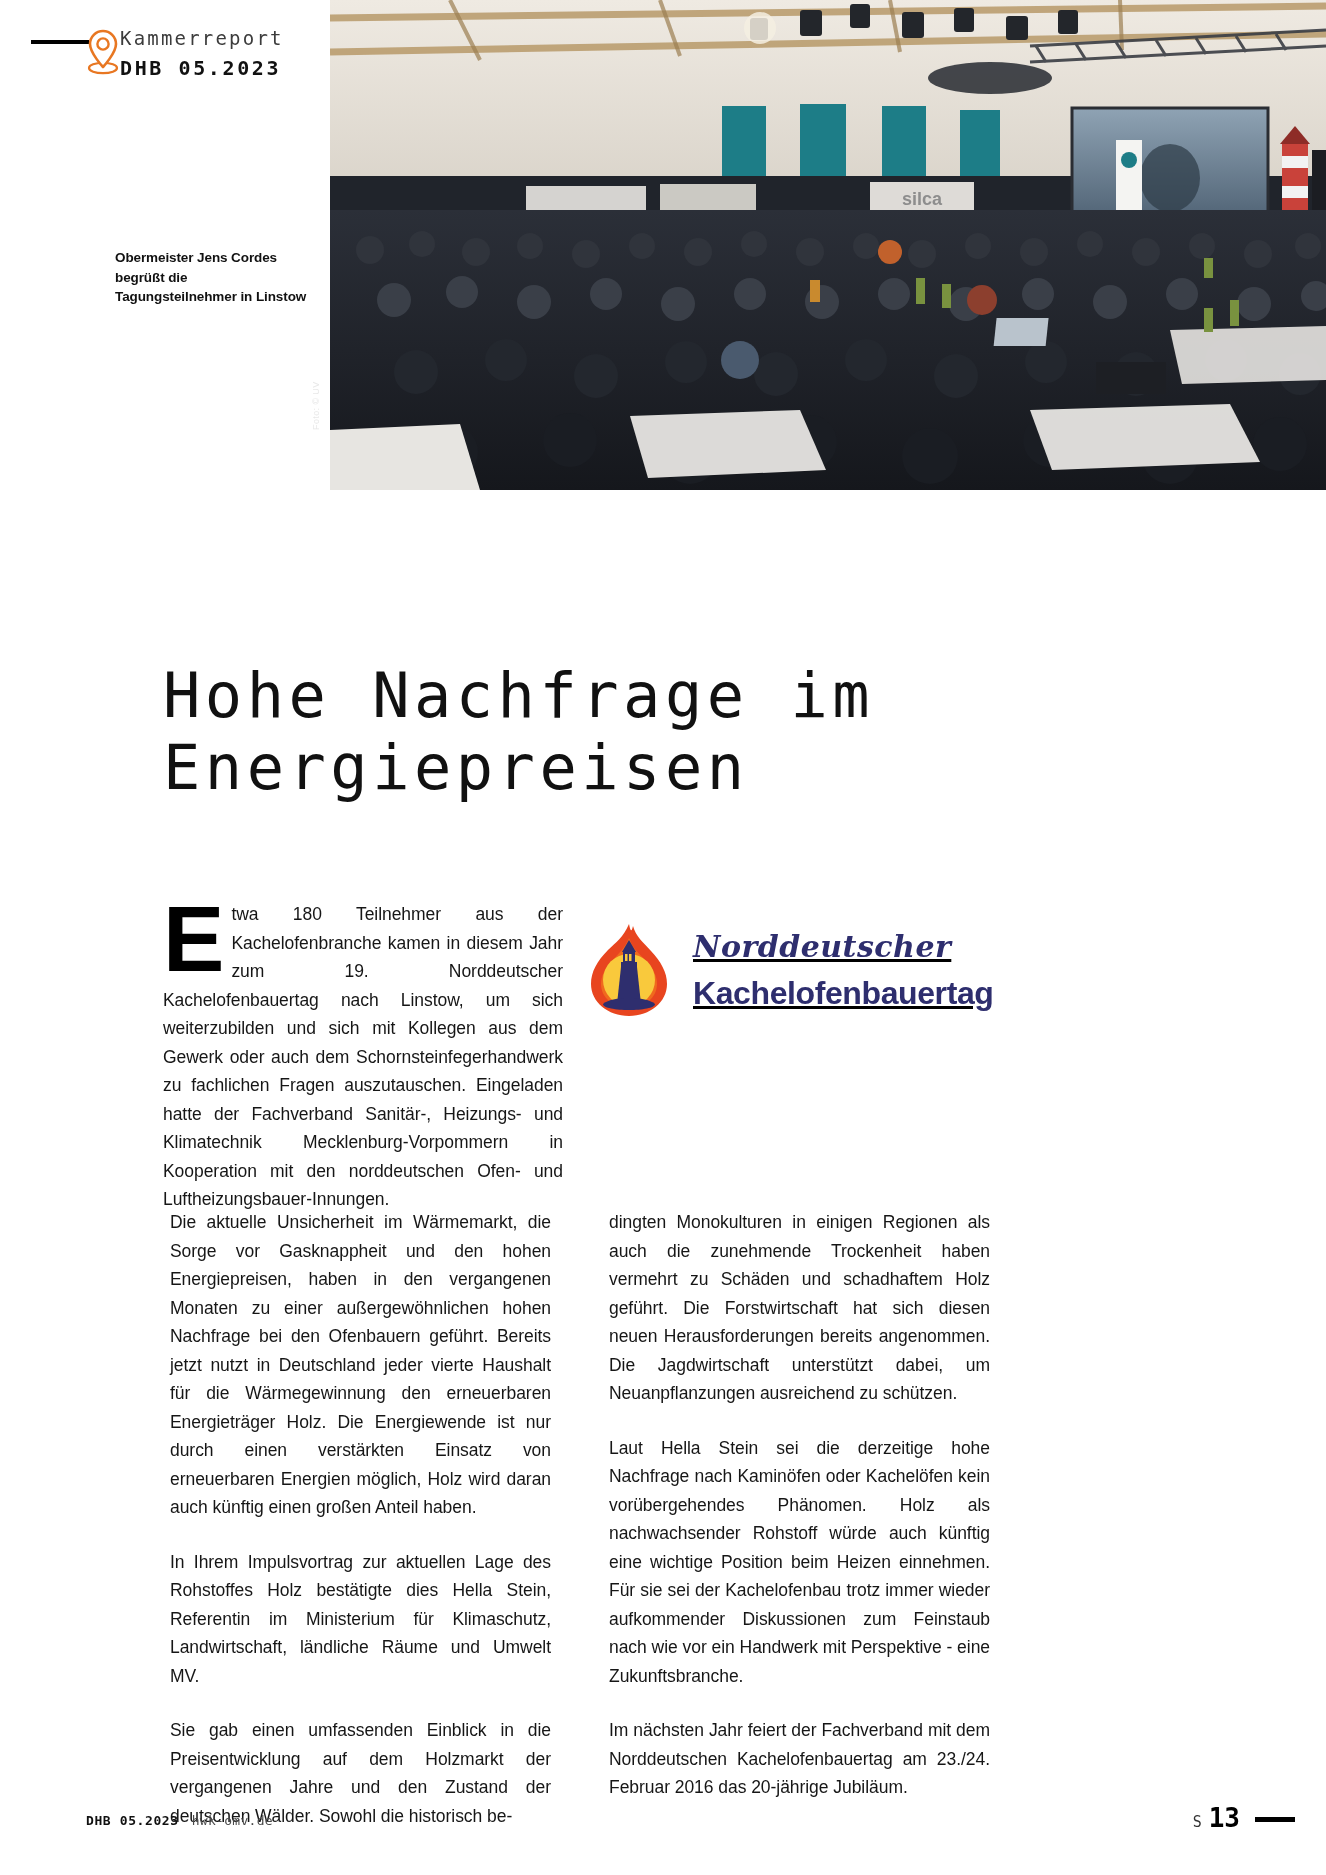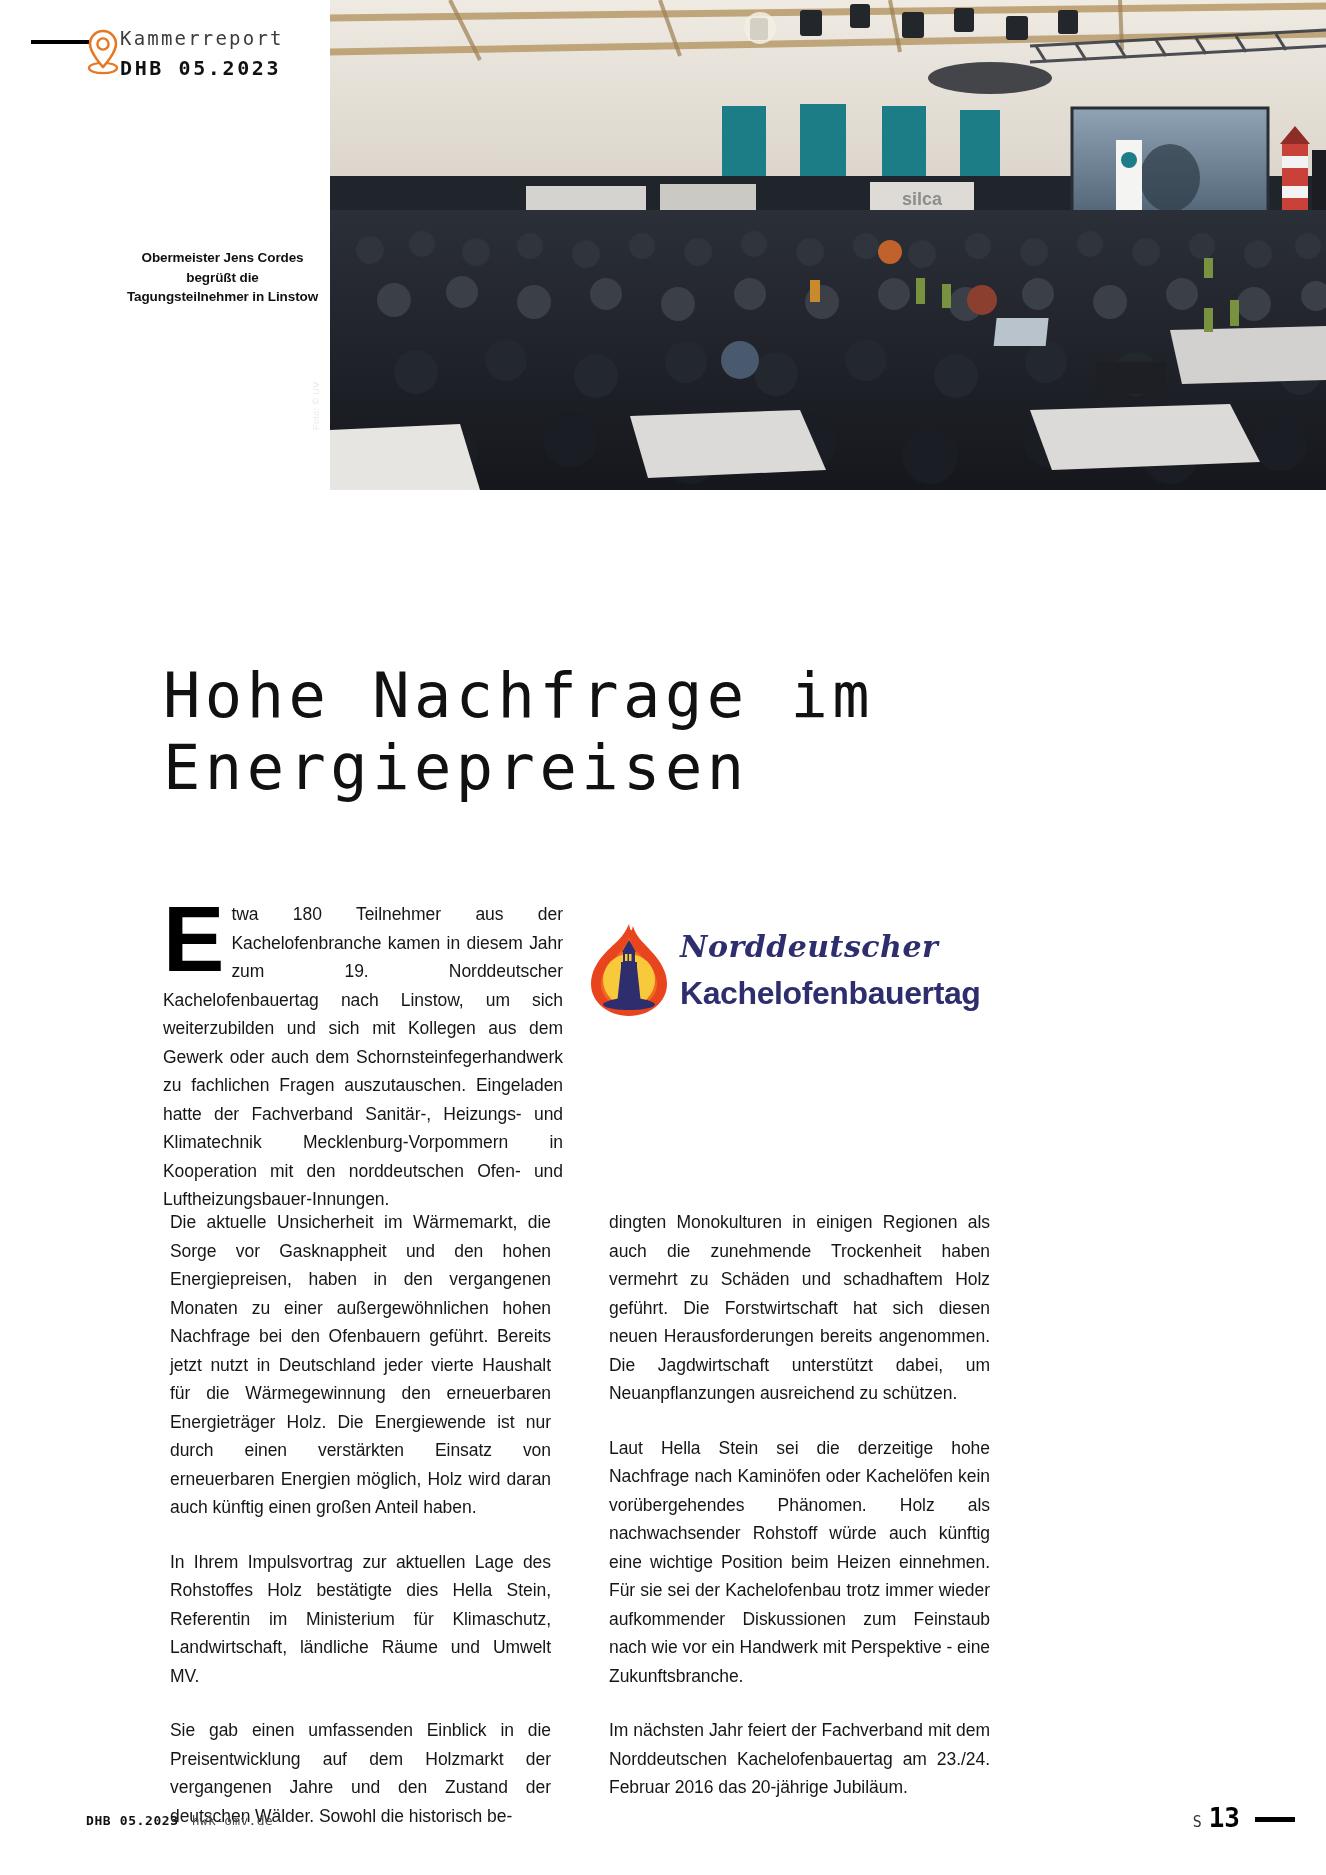--- a/index.html
+++ b/index.html
@@ -38,21 +38,21 @@
   .photo-credit {
     position: absolute; left: 311px; top: 430px;
     transform: rotate(-90deg); transform-origin: left top;
     font-size: 9px; color: #e8e8e8; letter-spacing: .4px;
     font-family: "Liberation Sans", sans-serif; white-space: nowrap;
   }
 
   
   .caption {
     position: absolute; right: 996px; top: 248px; width: 215px;
-    text-align: center;
+    text-align: left;
     font-family: "Liberation Sans Narrow", "Liberation Sans", sans-serif;
     font-size: 13.5px; font-weight: 700; line-height: 1.45;
     color: #111; letter-spacing: -0.1px;
   }
 
   
   .headline {
     position: absolute; left: 163px; top: 660px; width: 900px;
     font-family: "DejaVu Sans Mono", monospace;
     font-size: 62px; font-weight: 400; line-height: 1.16;
@@ -66,21 +66,21 @@
     width: 400px; float: left;
     font-family: "Liberation Sans Narrow", "Liberation Sans", sans-serif;
     font-size: 17.5px; line-height: 1.63; text-align: justify;
     color: #161616; letter-spacing: -0.05px;
   }
   .dropcap {
     float: left; font-family: "Liberation Sans", sans-serif;
     font-weight: 700; font-size: 92px; line-height: 0.78;
     margin: 4px 9px 0 0; color: #000; letter-spacing: -2px;
   }
-  .logo-box { position: absolute; left: 420px; top: 22px; width: 400px; display: flex; align-items: center; gap: 5px; }
+  .logo-box { position: absolute; left: 420px; top: 22px; width: 400px; display: flex; align-items: center; gap: 18px; text-decoration: underline; }
   .logo-mark { width: 92px; height: 96px; flex: 0 0 auto; }
   .logo-words { padding-top: 4px; }
   .logo-line1 {
     font-family: "DejaVu Serif", serif; font-style: italic; font-weight: 700;
     font-size: 30px; color: #2e2e6e; letter-spacing: 0.5px; line-height: 1;
   }
   .logo-line2 {
     font-family: "Liberation Sans", sans-serif; font-weight: 700;
     font-size: 32px; color: #2e2e6e; letter-spacing: -0.4px; line-height: 1.12; margin-top: 14px;
   }

